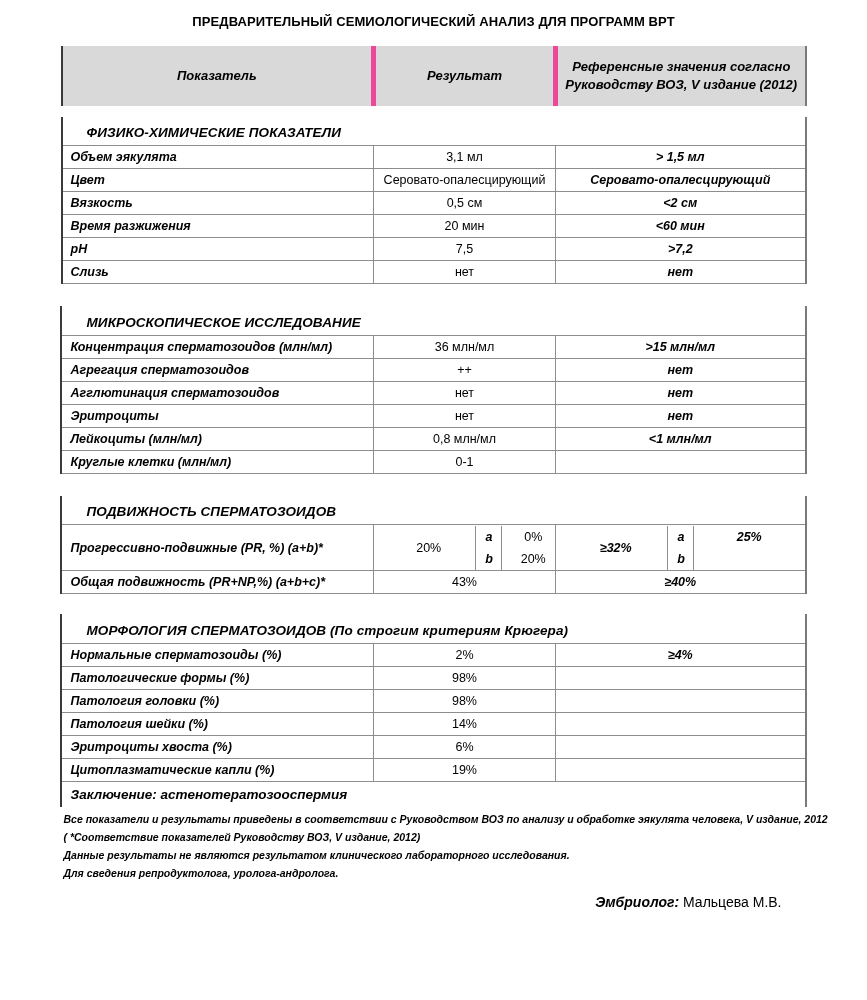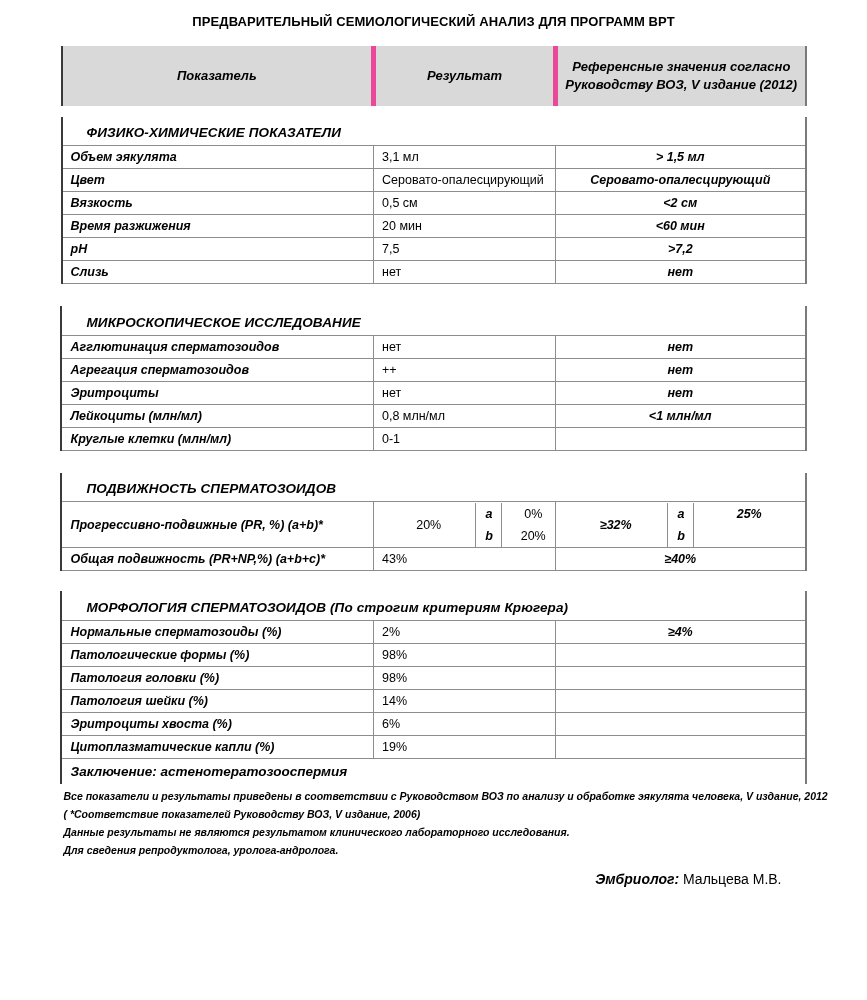--- a/index.html
+++ b/index.html
@@ -49,20 +49,21 @@
     height: 23px;
     box-sizing: border-box;
   }
   .tbl td.param {
     font-style: italic;
     font-weight: bold;
     border-left: none;
     text-align: left;
   }
   .tbl td.res {
+    text-align: center;
     font-weight: normal;
     font-style: normal;
   }
   .tbl td.ref {
     text-align: center;
     font-style: italic;
     font-weight: bold;
     border-right: none;
   }
 
@@ -264,27 +265,32 @@
   <colgroup>
       <col class="c-param">
       <col class="c-res">
       <col class="c-ref">
     </colgroup>
   <tbody>
     <tr class="sec-head">
       <td colspan="3">МИКРОСКОПИЧЕСКОЕ ИССЛЕДОВАНИЕ</td>
     </tr>
     <tr>
+      <td class="param">Концентрация сперматозоидов (млн/мл)</td>
+      <td class="res">36 млн/мл</td>
+      <td class="ref">&gt;15 млн/мл</td>
+    </tr>
+    <tr>
+      <td class="param">Агрегация сперматозоидов</td>
+      <td class="res">++</td>
+      <td class="ref">нет</td>
+    </tr>
+    <tr>
       <td class="param">Агглютинация сперматозоидов</td>
       <td class="res">нет</td>
-      <td class="ref">нет</td>
-    </tr>
-    <tr>
-      <td class="param">Агрегация сперматозоидов</td>
-      <td class="res">++</td>
       <td class="ref">нет</td>
     </tr>
     <tr>
       <td class="param">Эритроциты</td>
       <td class="res">нет</td>
       <td class="ref">нет</td>
     </tr>
     <tr>
       <td class="param">Лейкоциты (млн/мл)</td>
       <td class="res">0,8 млн/мл</td>
@@ -404,20 +410,20 @@
       <td class="ref"></td>
     </tr>
     <tr>
       <td colspan="3" class="conclusion">Заключение: астенотератозооспермия</td>
     </tr>
   </tbody>
 </table>
 
 <div class="foot">
   <div>Все показатели и результаты приведены в соответствии с Руководством ВОЗ по анализу и обработке эякулята человека, V издание, 2012</div>
-  <div>( *Соответствие показателей Руководству ВОЗ, V издание, 2006)</div>
+  <div>( *Соответствие показателей Руководству ВОЗ, V издание, 2012)</div>
   <div>Данные результаты не являются результатом клинического лабораторного исследования.</div>
   <div>Для сведения репродуктолога,  уролога-андролога.</div>
 </div>
 
 <div class="signature">
   <span class="role">Эмбриолог:</span><span class="name"> Мальцева М.В.</span>
 </div>
 
 </body></html>

